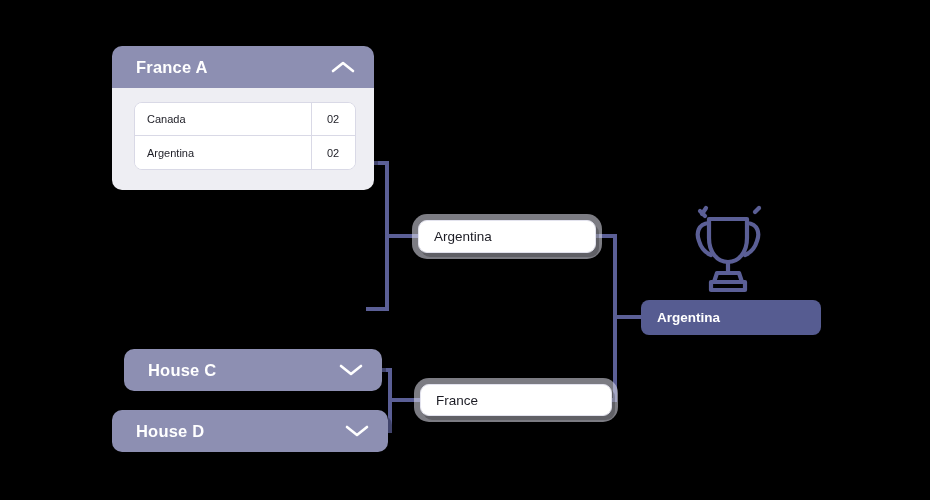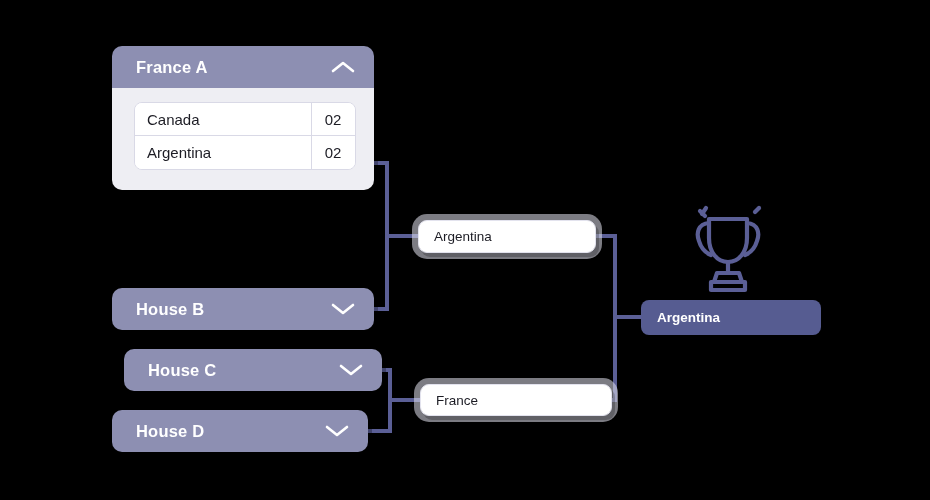--- a/index.html
+++ b/index.html
@@ -57,21 +57,21 @@
   .tbl {
     width: 100%;
     border-collapse: separate;
     border-spacing: 0;
     background: #ffffff;
     border: 1px solid #d9d9e6;
     border-radius: 8px;
     overflow: hidden;
   }
   .tbl td {
-    font-size: 15px;
+    font-size: 11px;
     color: #1c1c24;
     height: 33px;
     padding: 0 12px;
     border-bottom: 1px solid #d9d9e6;
     background: #ffffff;
   }
   .tbl tr:last-child td { border-bottom: none; }
   .tbl td.num {
     width: 44px;
     border-left: 1px solid #d9d9e6;
@@ -145,43 +145,33 @@
           </tr>
           <tr>
             <td>Argentina</td>
             <td class="num">02</td>
           </tr>
         </tbody>
       </table>
     </div>
   </div>
 
-  <div class="house" style="left:112px; top:288px; width:262px;">
-    <div class="house-head">
-      <span>House B</span>
-      <span>
-        <svg class="chev" viewBox="0 0 26 14">
-          <polyline points="3,3 13,11 23,3" fill="none" stroke="#ffffff" stroke-width="2.6" stroke-linecap="round" stroke-linejoin="round"></polyline>
-        </svg>
-      </span>
-    </div>
-  </div>
 
   <div class="house" style="left:124px; top:349px; width:258px;">
     <div class="house-head">
       <span>House C</span>
       <span>
         <svg class="chev" viewBox="0 0 26 14">
           <polyline points="3,3 13,11 23,3" fill="none" stroke="#ffffff" stroke-width="2.6" stroke-linecap="round" stroke-linejoin="round"></polyline>
         </svg>
       </span>
     </div>
   </div>
 
-  <div class="house" style="left:112px; top:410px; width:256px;">
+  <div class="house" style="left:112px; top:410px; width:276px;">
     <div class="house-head">
       <span>House D</span>
       <span>
         <svg class="chev" viewBox="0 0 26 14">
           <polyline points="3,3 13,11 23,3" fill="none" stroke="#ffffff" stroke-width="2.6" stroke-linecap="round" stroke-linejoin="round"></polyline>
         </svg>
       </span>
     </div>
   </div>
 

